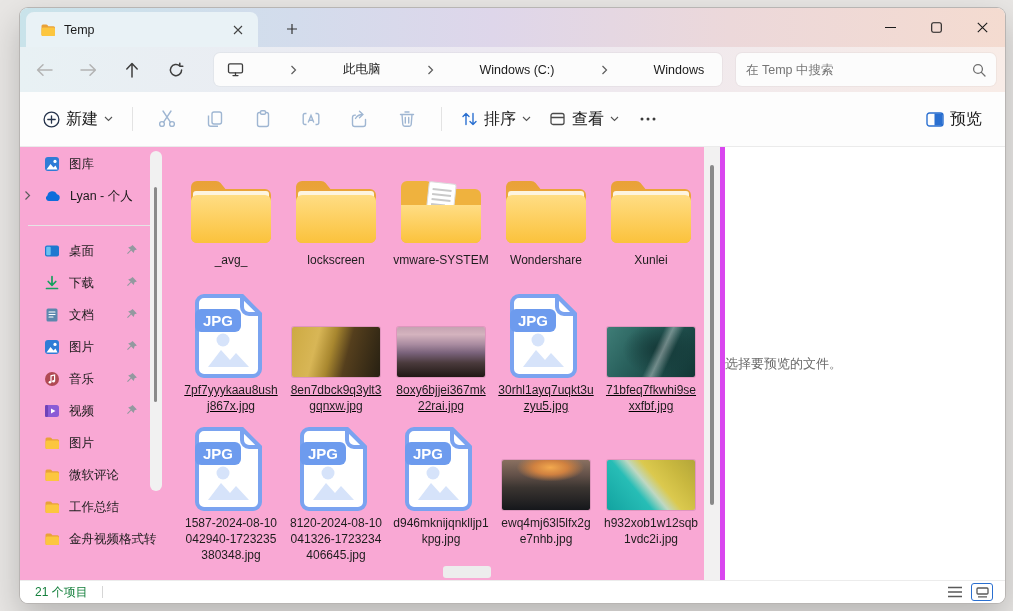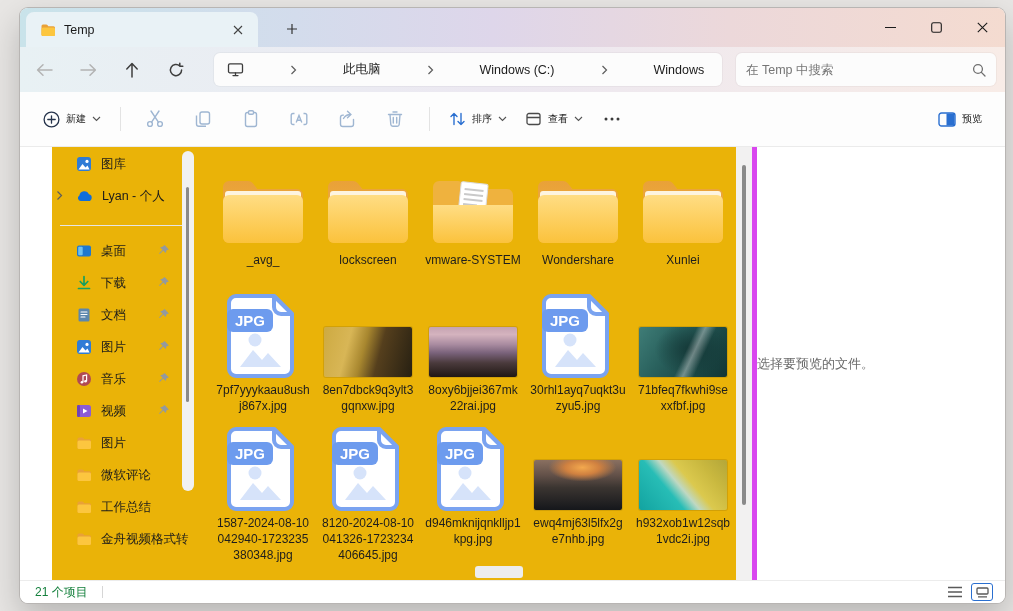--- a/index.html
+++ b/index.html
@@ -35,42 +35,42 @@
   .search-pill { position:absolute; left:716px; top:6px; width:260px; height:33px; background:#fcfcfc;
     border-radius:6px; display:flex; align-items:center; padding:0 10px; box-shadow:0 0 0 1px rgba(0,0,0,.03); }
   .search-input { flex:1; border:none; outline:none; background:transparent; font-size:12.5px;
     color:#1b1b1b; font-family:"Liberation Sans",sans-serif; }
   .search-input::placeholder { color:#757575; }
 
   
   .toolbar { flex:0 0 55px; background:#fdfdfd; border-bottom:1px solid #ebebeb;
     display:flex; align-items:center; padding:0 14px; }
   .tbtn { display:flex; align-items:center; gap:6px; height:36px; padding:0 9px; border-radius:5px;
-    font-size:10px; color:#1b1b1b; white-space:nowrap; }
+    font-size:16px; color:#1b1b1b; white-space:nowrap; }
   .tb-icon { width:48px; height:36px; display:flex; align-items:center; justify-content:center; border-radius:5px; }
   .tb-divider { width:1px; height:24px; background:#e3e3e3; margin:0 10px; }
   .chev-small { display:flex; align-items:center; }
   .preview-btn { margin-left:auto; }
 
   
-  .bodyarea { flex:1; position:relative; background:#eab308;margin-left:32px; }
+  .bodyarea { flex:1; position:relative; background:#f9a8d4; }
 
   .sidebar { position:absolute; left:0; top:0; width:143px; height:433px; padding-top:1px; overflow:hidden; }
   .side-row { height:32px; display:flex; align-items:center; padding-left:24px; gap:9px; position:relative;
     font-size:12.5px; color:#1b1b1b; white-space:nowrap; overflow:hidden; }
   .side-row .expander { position:absolute; left:4px; top:10px; }
   .side-pin { position:absolute; left:105px; top:9px; }
   .side-divider { height:1px; background:#e5e5e5; margin:13px 8px 9px 8px; }
   .side-scroll-track { position:absolute; left:130px; top:4px; width:12px; height:340px; background:#f1f1f1; border-radius:6px; }
   .side-scroll-thumb { position:absolute; left:4px; top:36px; width:3px; height:215px; background:#8a8a8a; border-radius:2px; }
 
   .content { position:absolute; left:143px; top:0; width:541px; height:433px; overflow:hidden; }
   .filerow { position:absolute; left:18px; display:flex; gap:5px; }
   .row-folders { top:8px; }
-  .row-img1 { top:140px; }
+  .row-img1 { top:140px;text-decoration:underline; }
   .row-img2 { top:273px; }
   .cell { width:100px; display:flex; flex-direction:column; align-items:center; }
   .icon-box { height:94px; display:flex; align-items:flex-end; justify-content:center; }
   .icon-box2 { height:92px; display:flex; align-items:flex-end; justify-content:center; }
   .fname { margin-top:3px; max-width:96px; font-size:12px; line-height:16px; color:#1d1d1d;
     text-align:center; word-break:break-all; }
   .thumb { width:88px; height:50px; border-radius:2px; box-shadow:0 0 0 1px rgba(0,0,0,.10); margin-bottom:2px; }
   .autumn-forest { background:linear-gradient(105deg,#cdaa42 0%,#d8b656 28%,#a8872f 45%,#553f1d 62%,#272012 100%); }
   .pink-mountains { background:linear-gradient(180deg,#c5a3b2 0%,#d4b3be 15%,#a98ba0 35%,#79627a 52%,#4a3a3c 72%,#201714 100%); }
   .teal-ocean { background:linear-gradient(115deg,rgba(255,255,255,0) 52%,rgba(255,255,255,.38) 60%,rgba(255,255,255,0) 70%),

